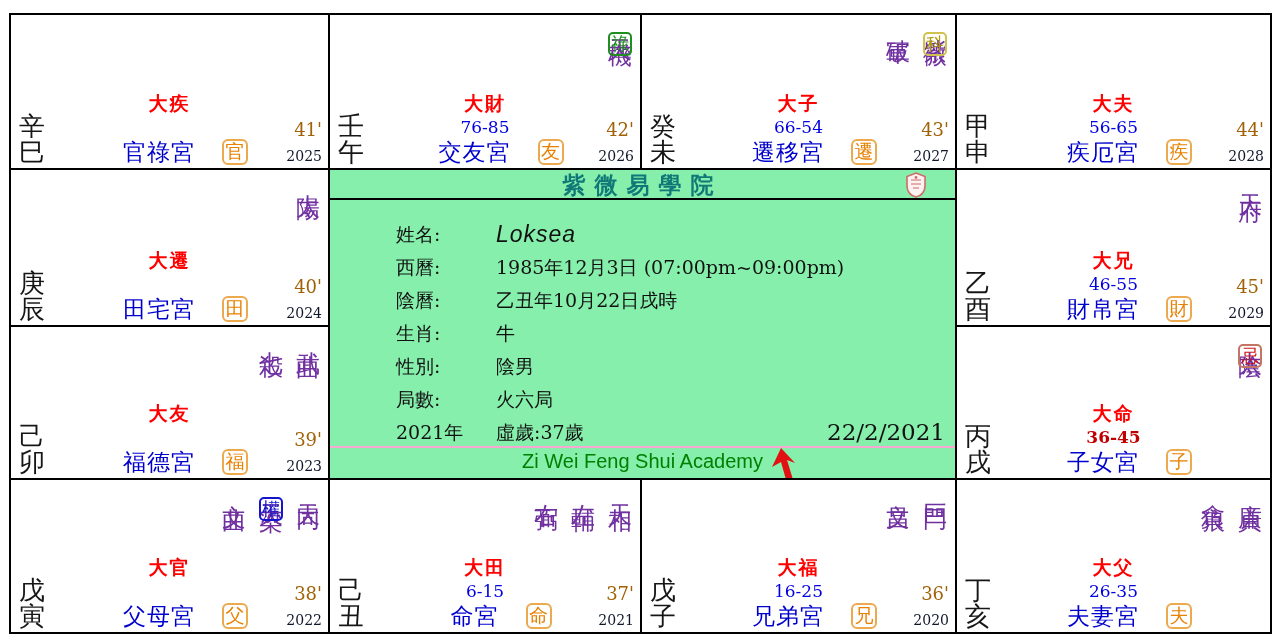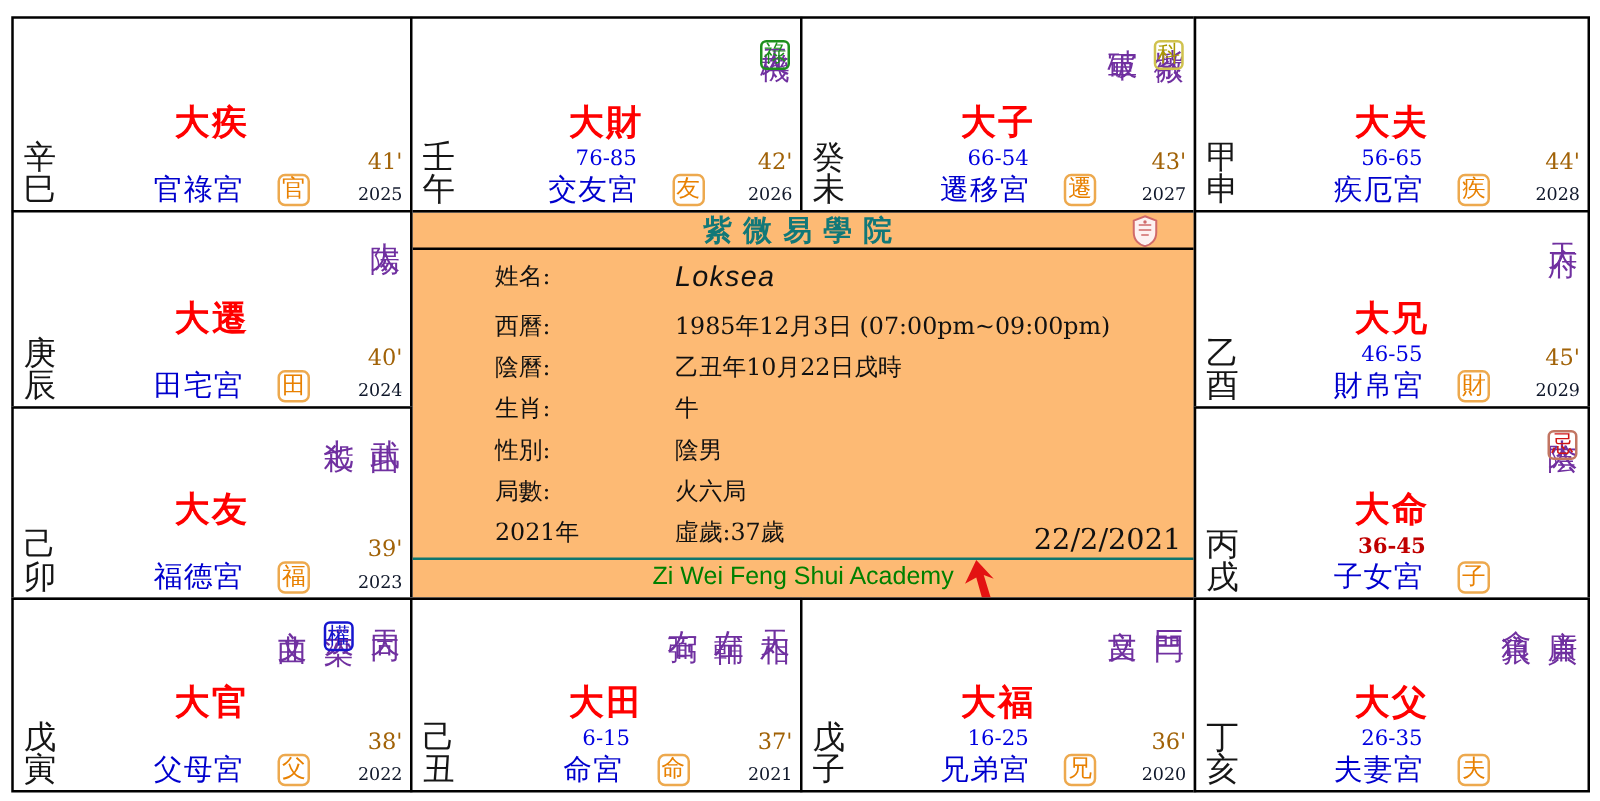--- a/index.html
+++ b/index.html
@@ -28,48 +28,48 @@
                letter-spacing:4px; color:#7030a0; }
   .hua { font-size:18px; width:24px; height:24px; line-height:20px; text-align:center;
          border:2px solid; border-radius:5px; }
   .hua-green  { color:#1e8f1e; border-color:#1e8f1e; }
   .hua-yellow { color:#ab9a00; border-color:#d0c24e; }
   .hua-blue   { color:#1515cf; border-color:#1515cf; }
   .hua-red    { color:#cf1414; border-color:#c27562; }
 
   .stem { position:absolute; left:8px; bottom:2px; font-size:26px; color:#161616; line-height:1.02;
           text-align:center; }
-  .da    { position:absolute; left:0; right:0; bottom:51px; text-align:center; font-size:28px;
+  .da    { position:absolute; left:0; right:0; bottom:51px; text-align:center; font-size:19px;
            font-weight:bold; color:#ff0000; letter-spacing:2px; }
   .range { position:absolute; left:0; right:0; bottom:31px; text-align:center; font-size:17px;
            color:#0000e0; }
   .range.current { color:#c00000; font-weight:bold; }
   .bottomrow { position:absolute; left:0; right:0; bottom:3px; display:flex; justify-content:center;
                align-items:flex-end; gap:27px; transform:translateX(16px); }
   .pname { font-size:23px; color:#0000cd; line-height:1.1; letter-spacing:1px; }
   .tag { font-size:19px; color:#e88000; border:2px solid #eda94e; border-radius:6px; width:26px;
          height:26px; line-height:21px; text-align:center; }
   .minute  { position:absolute; right:6px; bottom:28px; font-size:18px; color:#a16207; }
   .yearlab { position:absolute; right:6px; bottom:4px;  font-size:14px; color:#0f172a; }
 
   
   .center-panel { position:absolute; left:328px; top:168px; width:629px; height:312px;
-                  border:2px solid #000; background:#fdba74; }
+                  border:2px solid #000; background:#86efac; }
   .panel-title-bar { position:relative; height:30px; border-bottom:2px solid #000; text-align:center; }
   .academy-cn { font-size:23px; font-weight:bold; color:#117878; letter-spacing:9px; line-height:29px; }
   .seal { position:absolute; right:28px; top:2px; width:22px; height:26px; }
   .panel-body { position:relative; height:246px; padding-top:8px; }
-  .profile-row { display:flex; align-items:flex-start; min-height:33px;gap:44px; }
+  .profile-row { display:flex; align-items:flex-end; min-height:33px; }
   .profile-row:first-child { min-height:40px; }
   .plabel { width:100px; margin-left:66px; font-size:19px; color:#111; flex:none; }
   .pvalue { font-size:19px; color:#111; }
   .pvalue.name-value { font-family:"Liberation Sans","DejaVu Sans",sans-serif; font-size:23px;
                        letter-spacing:1px;font-style:italic; }
   .chart-date { position:absolute; right:10px; bottom:1px; font-size:23px; color:#111; }
-  .panel-footer { height:28px; border-top:2px solid #0f766e; text-align:center;
+  .panel-footer { height:28px; border-top:2px solid #f9a8d4; text-align:center;
                   font-family:"Liberation Sans","DejaVu Sans",sans-serif; font-size:20px;
                   color:#008000; line-height:26px; }
 
   .cursor { position:absolute; left:772px; top:448px; width:34px; height:56px; }
 </style>
 </head>
 <body>
 
 <div id="board">
 

